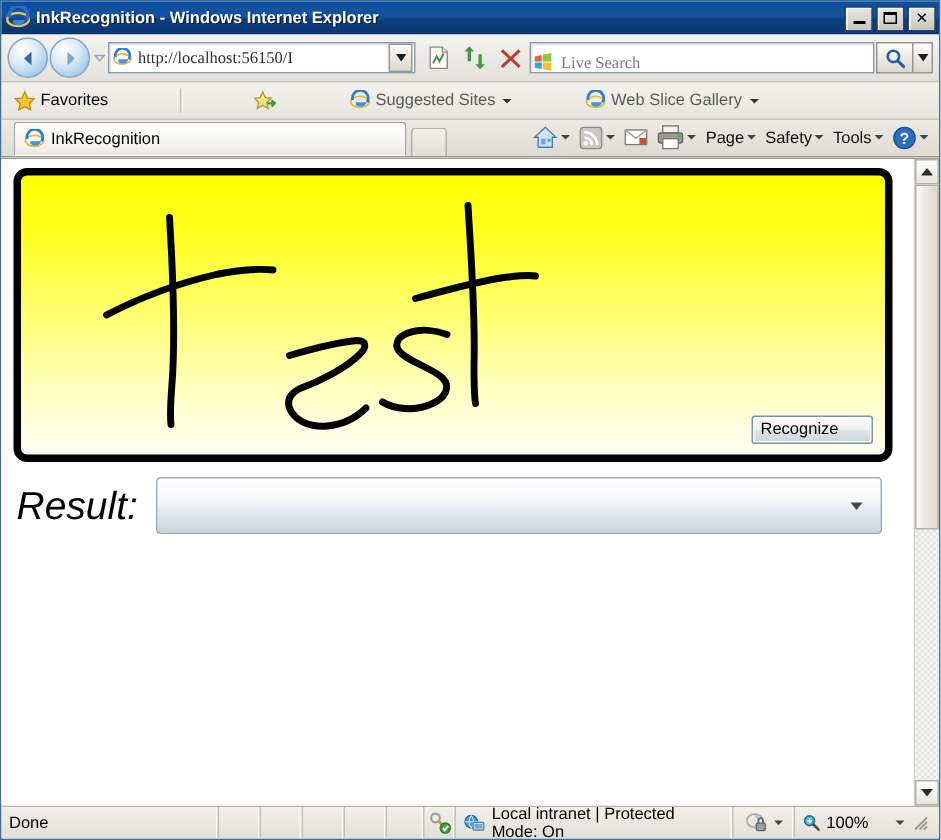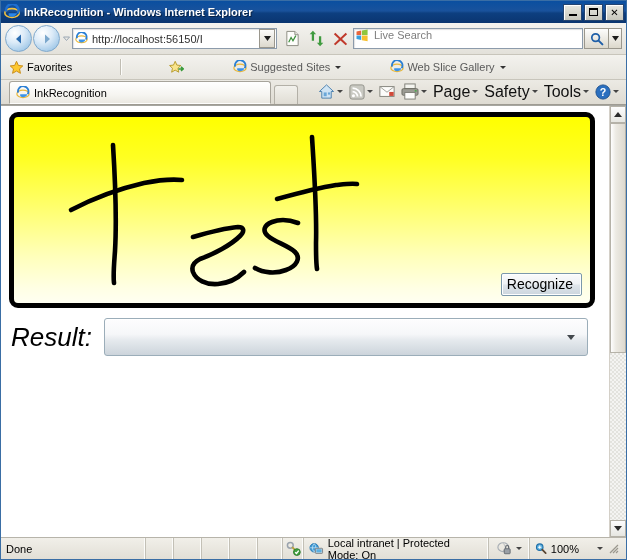--- a/index.html
+++ b/index.html
@@ -47,20 +47,21 @@
   .wbtn .mini{width:8px;height:2px;background:#000;margin-top:6px;}
   .wbtn .maxi{width:9px;height:8px;border:1px solid #000;border-top-width:2px;box-sizing:border-box;}
 
   
   .navbar{
     flex:0 0 32px;height:32px;
     background:linear-gradient(to bottom,#f4f3ef,#e3e1da);
     display:flex;align-items:center;
     padding:0 4px;box-sizing:border-box;
     border-bottom:1px solid #c8c5bb;
+    font-family:Liberation Serif, serif;
   }
   .navcircle{
     width:25px;height:25px;border-radius:50%;
     background:radial-gradient(circle at 35% 28%,#ffffff 0%,#dcebf8 40%,#a9cdea 75%,#7fb2dd 100%);
     border:1px solid #7fa8cc;
     display:flex;align-items:center;justify-content:center;
     flex:0 0 25px;
   }
   .navcircle.back{margin-right:1px;}
   .navcircle svg{display:block;}
@@ -85,21 +86,21 @@
     border:1px solid #9a978d;
     display:flex;align-items:center;justify-content:center;box-sizing:border-box;
   }
   .tbtn{
     width:22px;height:22px;flex:0 0 22px;margin-right:2px;
     display:flex;align-items:center;justify-content:center;
     border:1px solid transparent;box-sizing:border-box;
   }
   .searchbox{
     flex:0 0 230px;height:21px;background:#fff;border:1px solid #8c9bab;
-    display:flex;align-items:flex-start;box-sizing:border-box;
+    display:flex;align-items:flex-end;box-sizing:border-box;
     box-shadow:inset 1px 1px 1px rgba(0,0,0,.12);
   }
   .search-ph{color:#7d7d7d;font-size:11px;padding-left:4px;}
   .search-go{
     flex:0 0 24px;height:21px;margin-left:1px;
     background:linear-gradient(to bottom,#fdfdfc,#dcd8cc);
     border:1px solid #9a978d;border-right:none;
     display:flex;align-items:center;justify-content:center;box-sizing:border-box;
   }
   .search-godrop{
@@ -143,21 +144,21 @@
   }
   .tab .lbl{font-size:11px;color:#000;}
   .newtab{
     height:19px;width:24px;margin-left:3px;box-sizing:border-box;
     background:linear-gradient(to bottom,#f2f1ec,#e0ddd4);
     border:1px solid #b3b0a7;border-bottom:none;
     border-top-left-radius:3px;border-top-right-radius:3px;
   }
   .cmdbar{flex:1;display:flex;align-items:center;justify-content:flex-end;padding-right:4px;gap:0;height:25px;}
   .cmdbtn{display:flex;align-items:center;height:22px;padding:0 3px;gap:2px;}
-  .cmdbtn .lbl{font-size:16px;color:#111;}
+  .cmdbtn .lbl{font-size:11px;color:#111;}
   .caret-sm{
     width:0;height:0;border-left:3px solid transparent;border-right:3px solid transparent;
     border-top:3px solid #444;
   }
 
   
   .content-wrap{flex:1 1 auto;display:flex;min-height:0;background:#fff;
     border-top:1px solid #a6a6a0;}
   .page{
     flex:1 1 auto;background:#fff;position:relative;overflow:hidden;
@@ -168,22 +169,22 @@
     border:5px solid #000;border-radius:9px;
     background:linear-gradient(to bottom,#ffff00 0%,#ffff22 22%,#ffff77 52%,#ffffbb 75%,#ffffe4 92%,#fffff2 100%);
     position:relative;overflow:hidden;
   }
   .inkcanvas svg.ink{position:absolute;left:0;top:0;}
   .recog-btn{
     position:absolute;right:8px;bottom:7px;
     background:linear-gradient(to bottom,#fafbfc 0%,#eef1f4 48%,#dfe5ea 52%,#ccd6de 100%);
     border:1px solid #7b98ab;
     border-radius:2px;
-    padding:2px 8px 3px 5px;
-    font-size:14px;color:#000;
+    padding:2px 22px 3px 5px;
+    font-size:11px;color:#000;
     box-shadow:inset 0 0 0 1px #fdfefe;
     margin-top:16px;
   }
   .resultrow{
     display:flex;align-items:center;margin-top:10px;gap:0;font-style:italic;
   }
   .result-label{
     font-size:26px;color:#000;white-space:nowrap;margin-left:2px;
     font-family:"Liberation Sans",sans-serif;
   }

